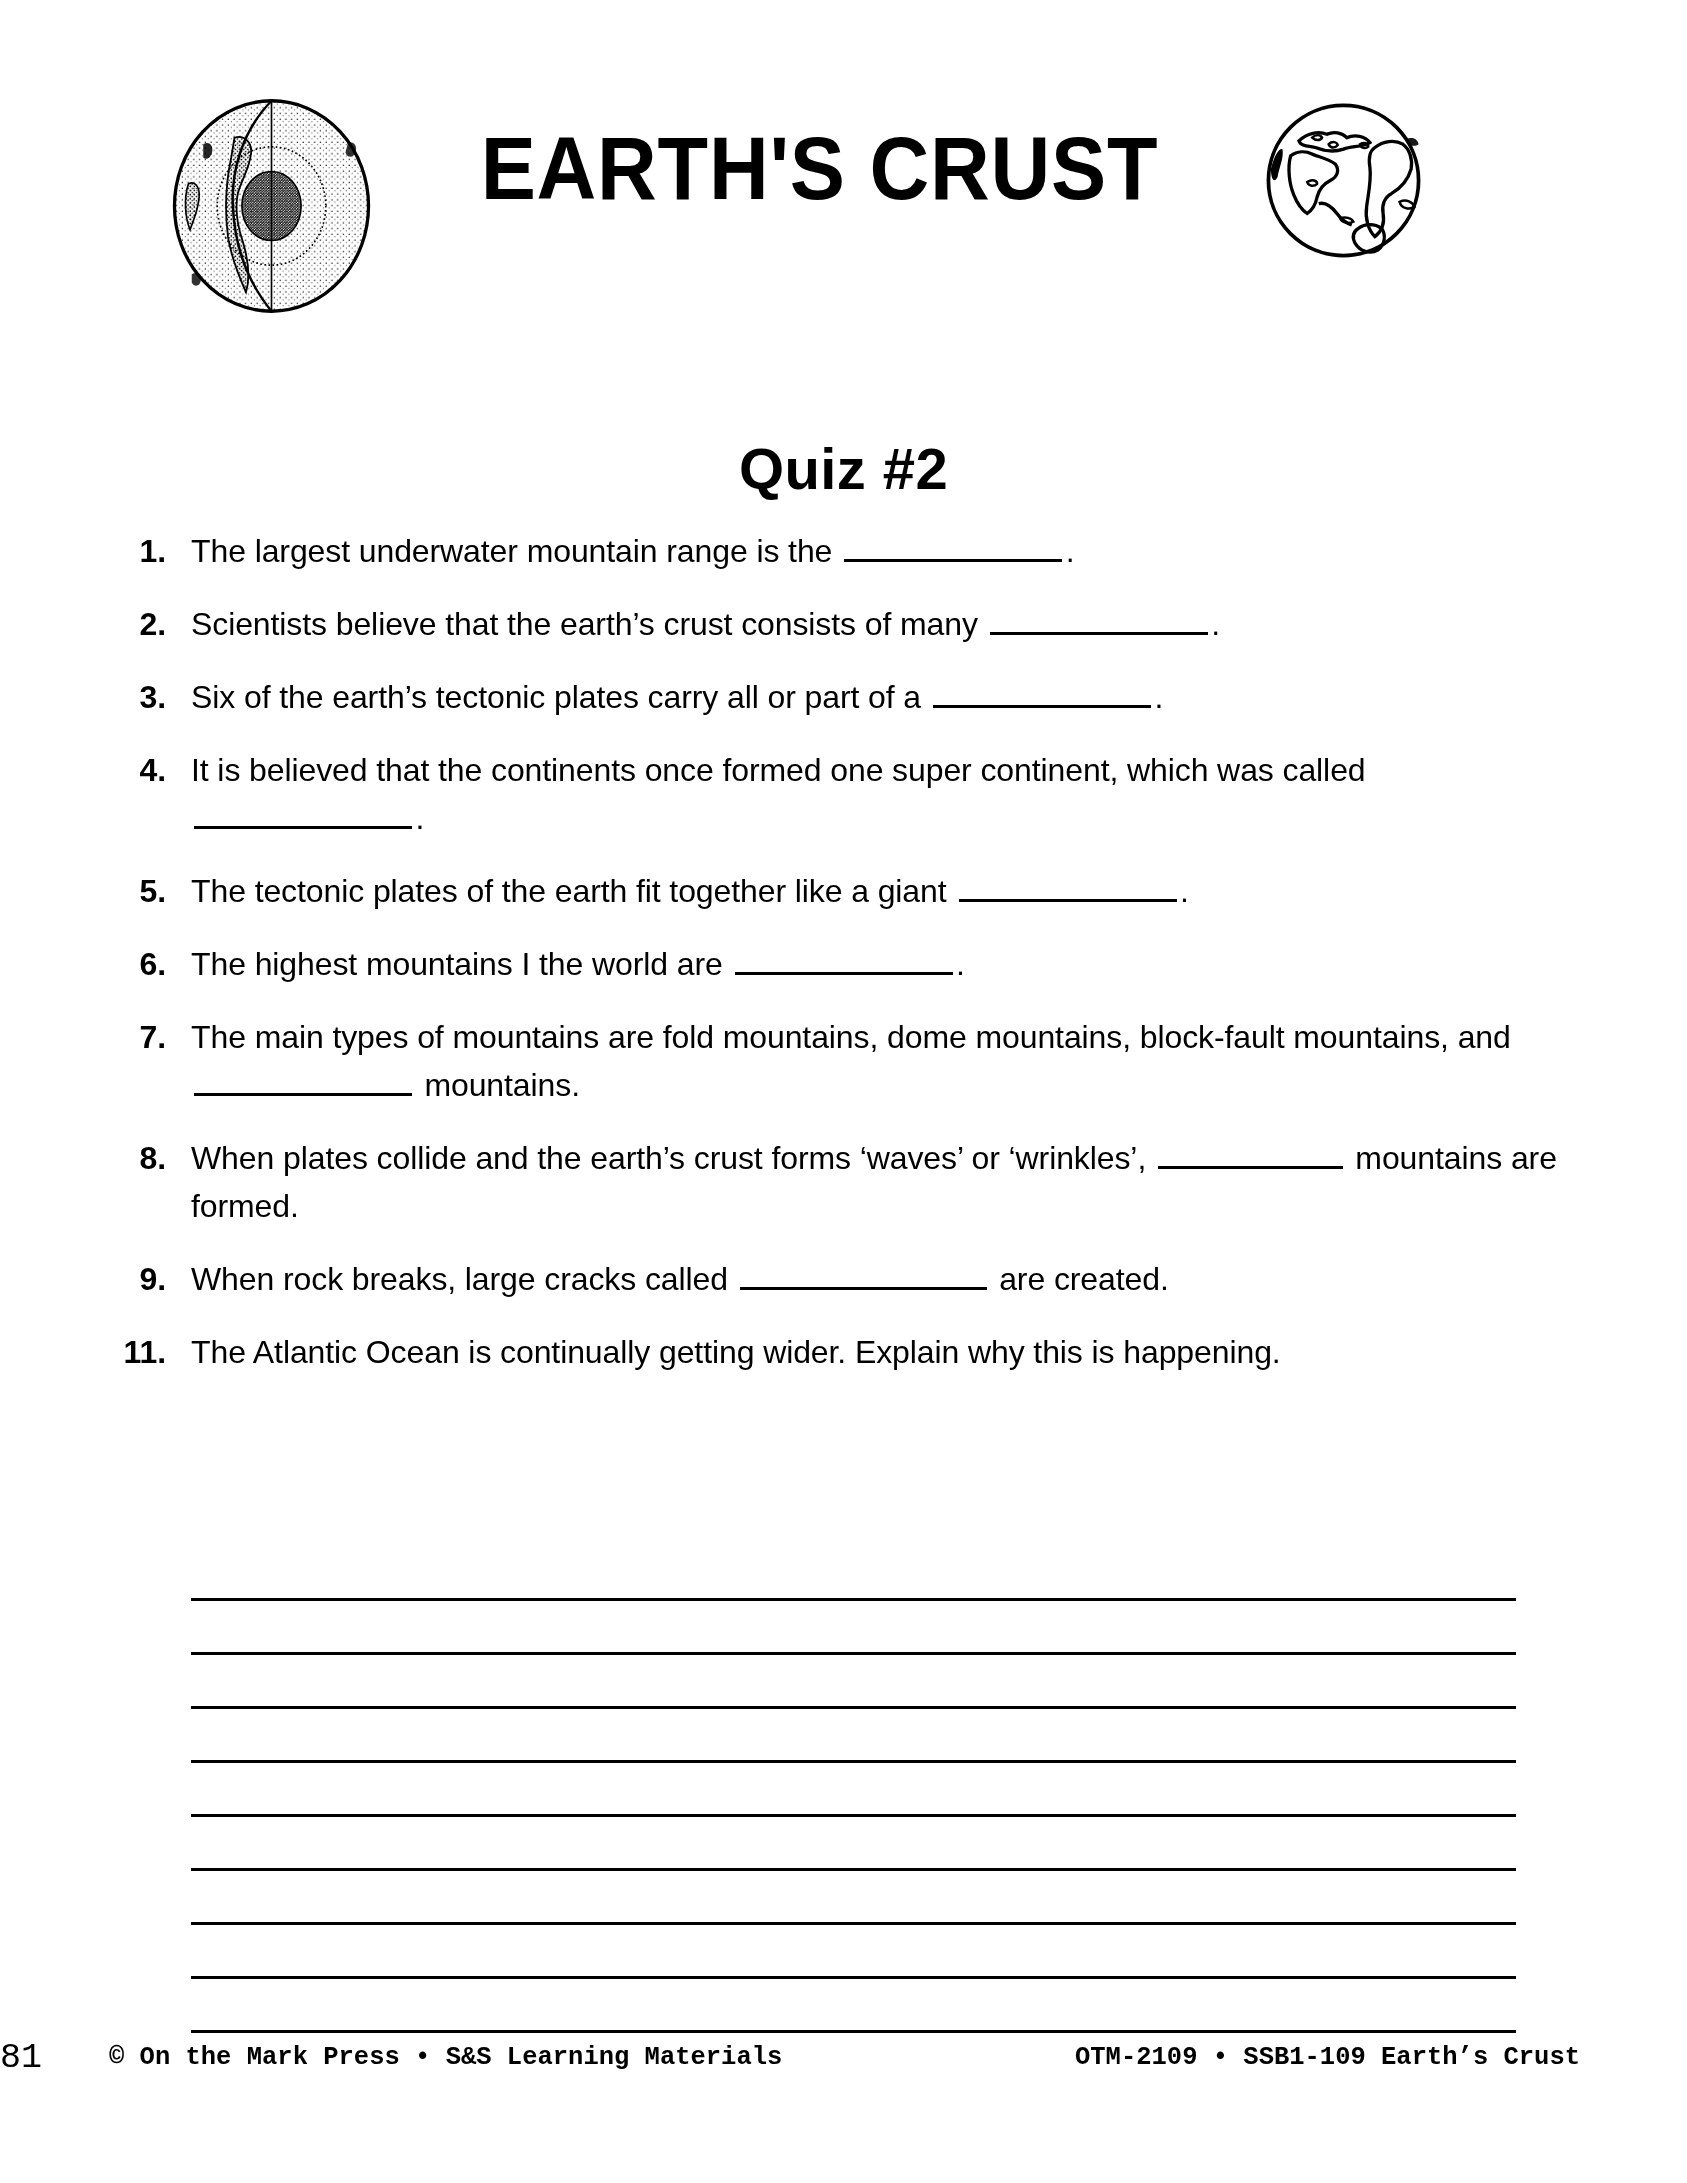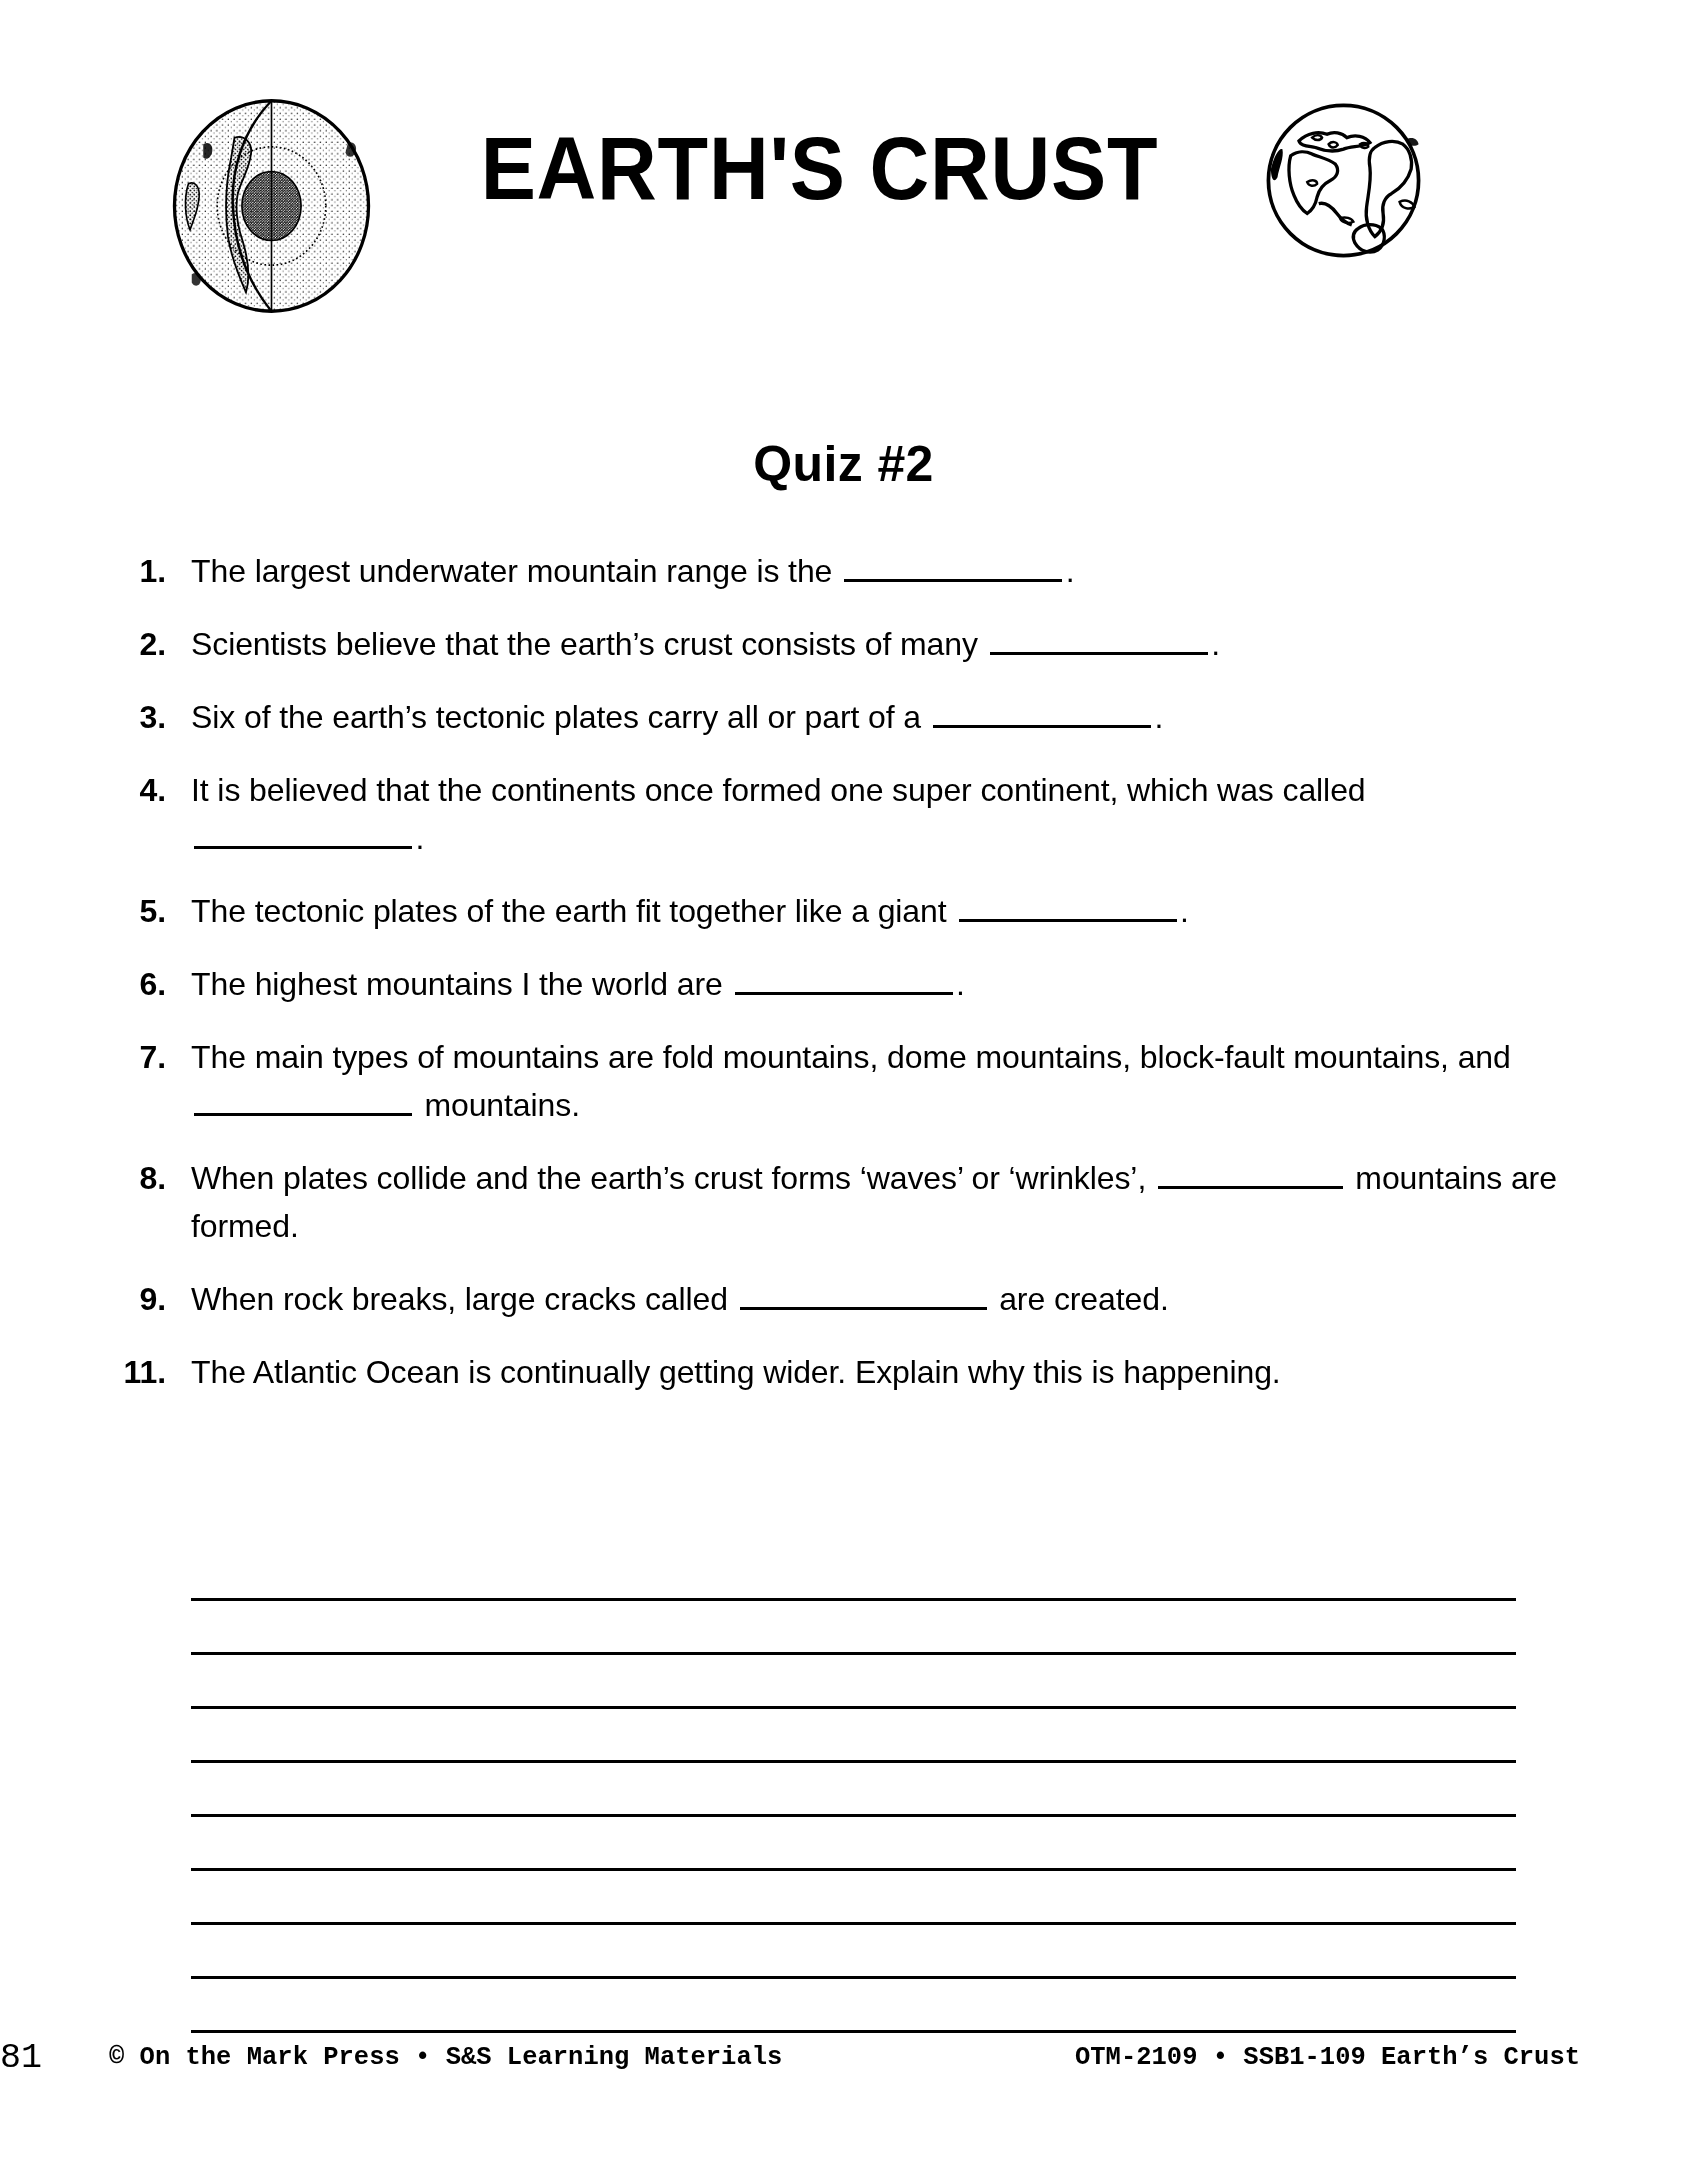--- a/index.html
+++ b/index.html
@@ -93,21 +93,21 @@
   #date-label { left: 1048px; }
   #date-line  { left: 1147px; width: 330px; }
 
   
   .quiz-heading {
     position: absolute;
     left: 0;
     top: 435px;
     width: 1687px;
     text-align: center;
-    font-size: 50px;
+    font-size: 58px;
     font-weight: bold;
     letter-spacing: 0.4px;
   }
 
   
   .questions {
     position: absolute;
     left: 115px;
     top: 527px;
     width: 1483px;
@@ -125,21 +125,20 @@
     position: absolute;
     left: 0;
     top: 0;
     width: 51px;
     text-align: right;
     font-weight: bold;
     font-size: 32px;
   }
   .q-text {
     display: block;
-    margin-top: 20px;
   }
 
   .blank {
     display: inline-block;
     border-bottom: 3.3px solid #000;
     vertical-align: baseline;
     height: 28px;
     margin: 0 3.3px;
   }
   .b-sm  { width: 185px; }

